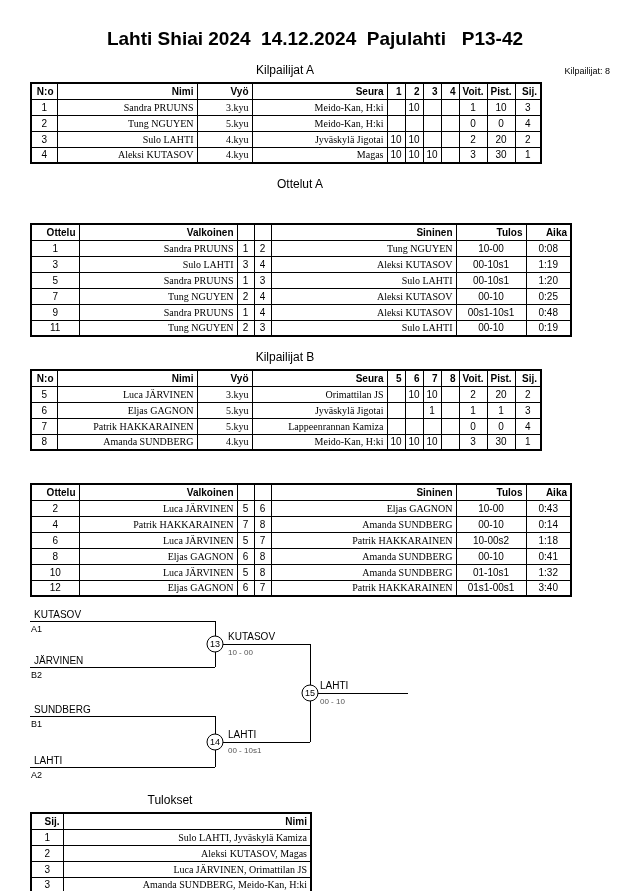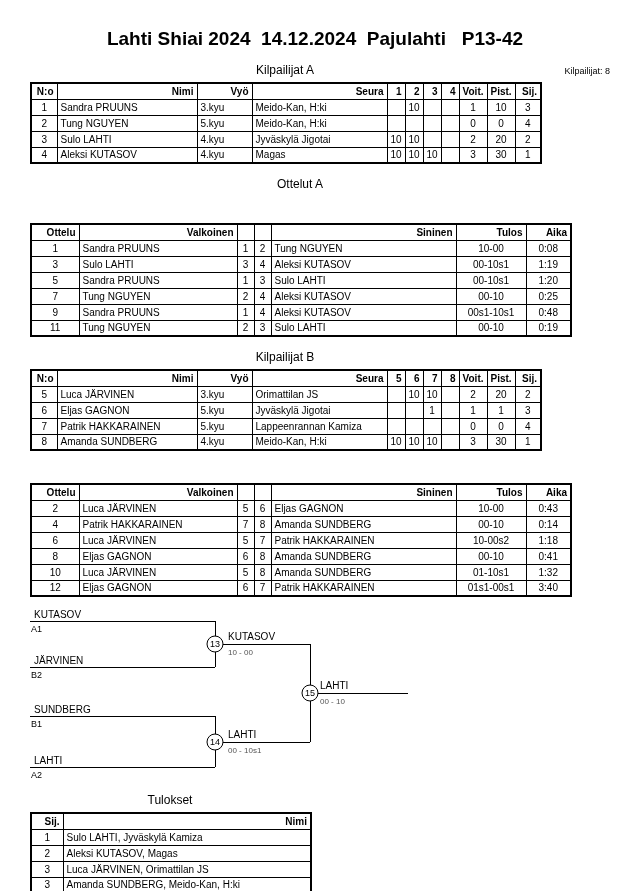--- a/index.html
+++ b/index.html
@@ -25,21 +25,21 @@
     border-collapse: collapse; table-layout: fixed; margin-left: 30px;
     border: 2px solid #000;
   }
   .t510 { width: 510px; } .t540 { width: 540px; margin-top: 32px; } .t280 { width: 280px; }
   th, td {
     border: 1px solid #000; font-size: 10px; padding: 1px 3px;
     height: 16px; overflow: hidden; white-space: nowrap;
   }
   th { font-weight: bold; text-align: right; }
   .ctr { text-align: center; }
-  .lft { text-align: left; }
+  .lft { text-align: right; font-family: Liberation Serif, serif; }
   .bracket { display: block; margin: 10px 0 0 30px; }
   .bline line { stroke: #000; stroke-width: 1; shape-rendering: crispEdges; }
   .mcircle { fill: #fff; stroke: #000; stroke-width: 1; }
   .mnum { font-size: 9px; }
   .bname { font-size: 10px; }
   .bseed { font-size: 9px; }
   .bscore { font-size: 8px; fill: #555; }
 </style>
 </head>
 <body>

